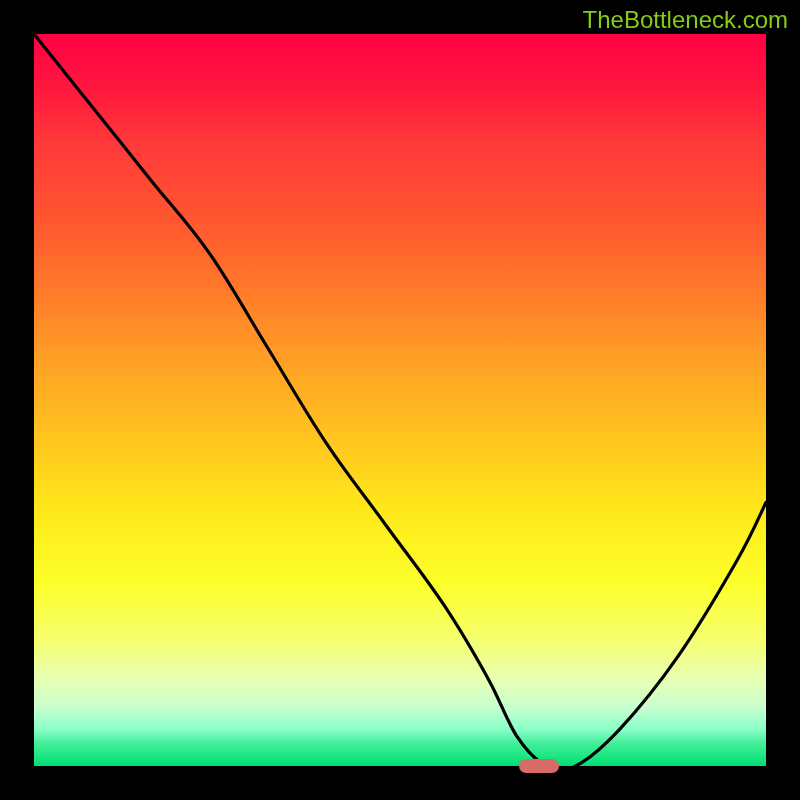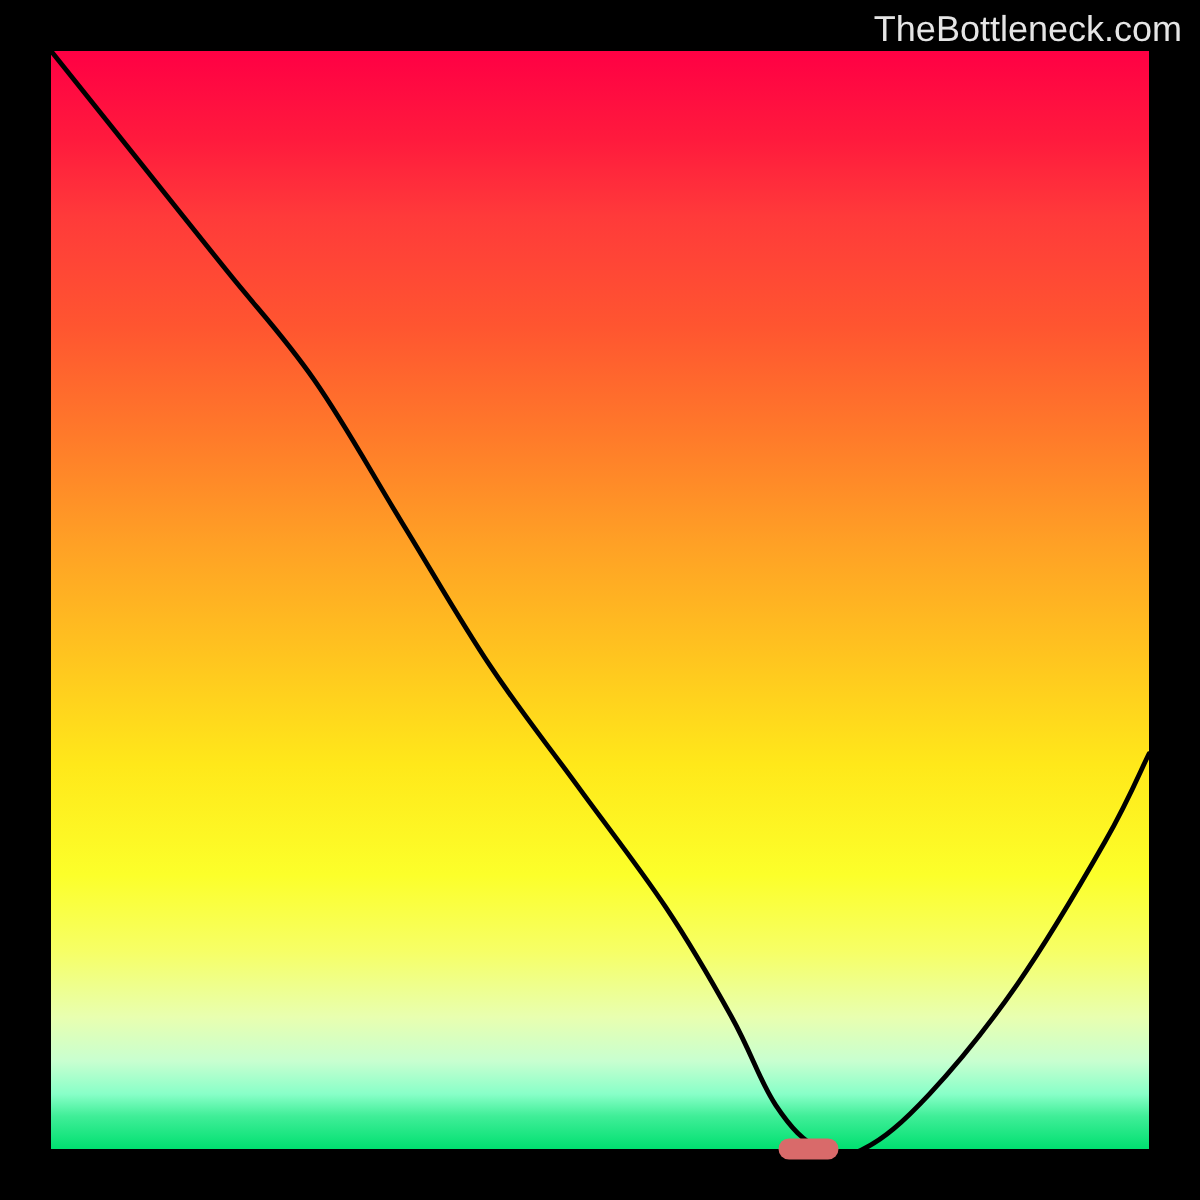--- a/index.html
+++ b/index.html
@@ -7,21 +7,21 @@
     width: 800px;
     height: 800px;
     background: #000;
     position: relative;
     font-family: Arial, sans-serif;
   }
   .watermark {
     position: absolute;
     top: 6px;
     right: 12px;
-    color: #e5e5e5;
+    color: #84cc16;
     font-size: 24px;
     font-weight: 500;
     z-index: 10;
     text-align: center;
   }
   .plot-area {
     position: absolute;
     left: 34px;
     top: 34px;
     width: 732px;

